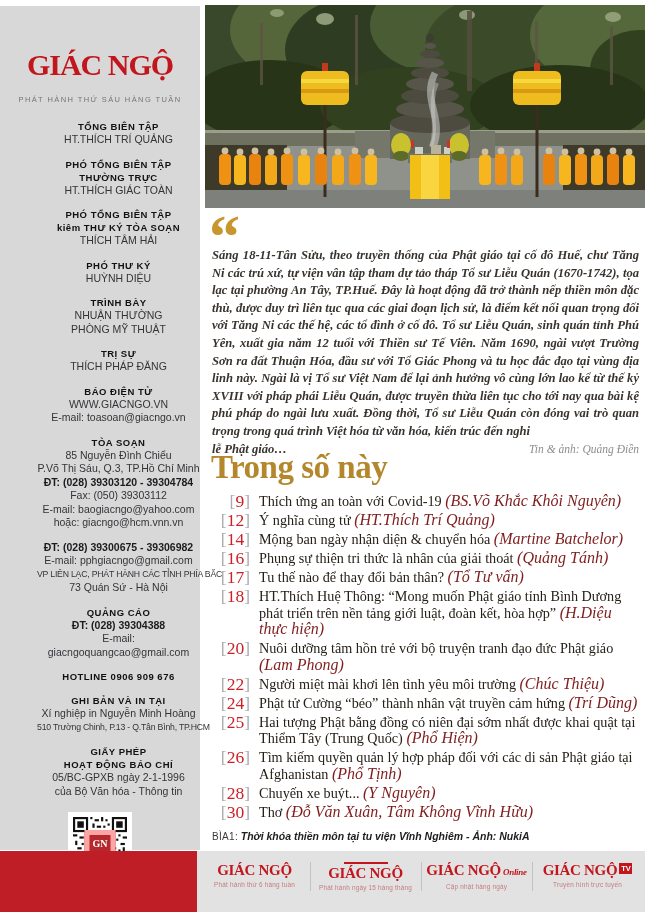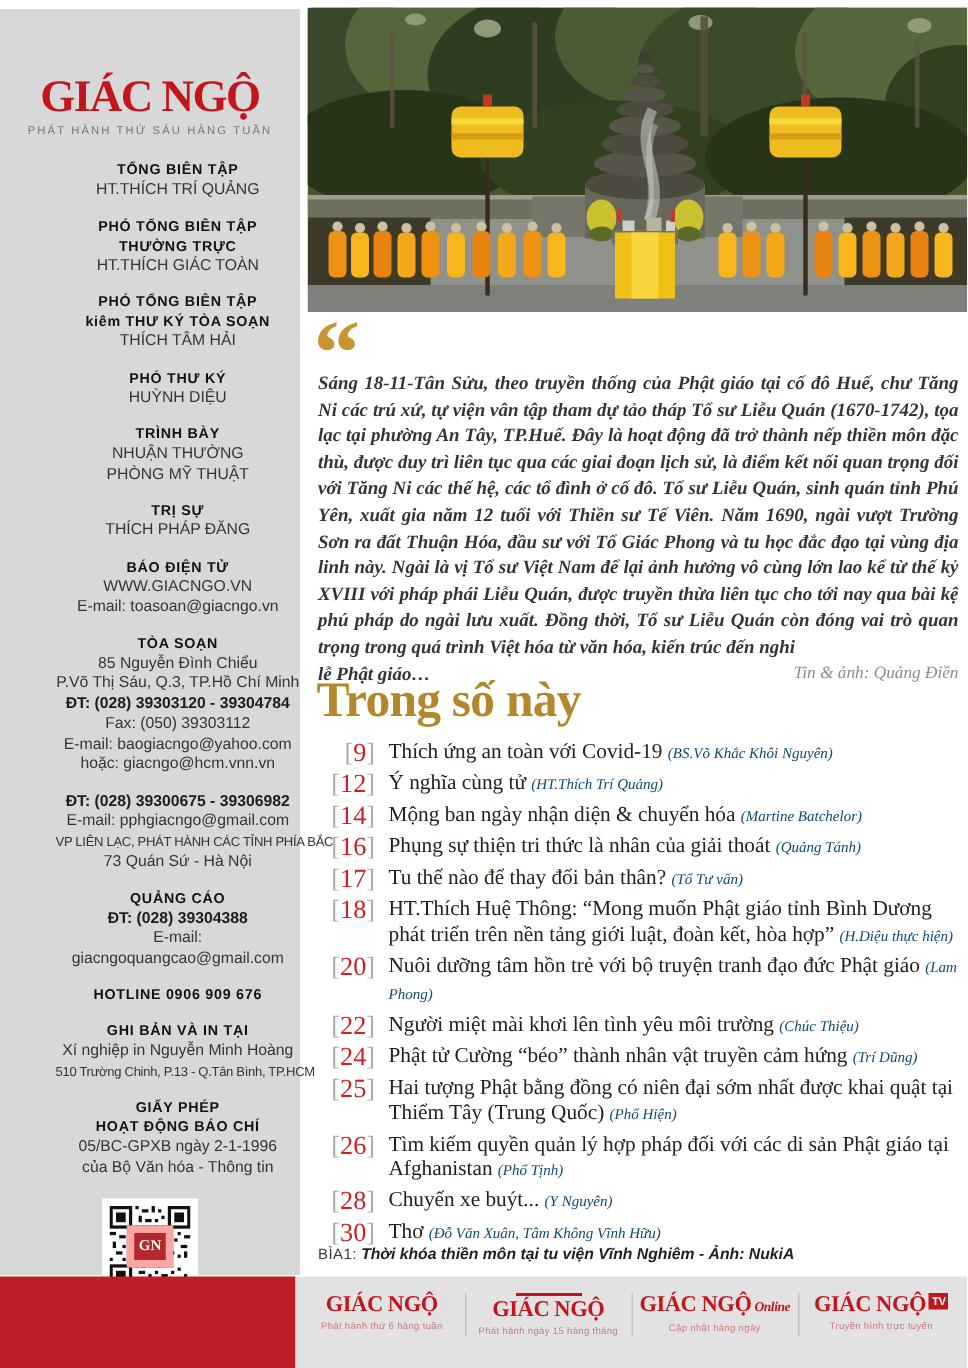--- a/index.html
+++ b/index.html
@@ -4,21 +4,21 @@
 <style>
   html,body{margin:0;padding:0;background:#ffffff;}
   .page{position:relative;width:645px;height:912px;background:#ffffff;overflow:hidden;
         font-family:"Liberation Sans",sans-serif;}
 
   
   .sidebar{position:absolute;left:0;top:6px;width:200px;height:844px;background:#d8d8d9;
            text-align:center;box-sizing:border-box;padding-top:44px;}
   .logo{font-family:"Liberation Serif",serif;font-weight:bold;font-size:30px;line-height:30px;
         color:#c3161c;letter-spacing:-1px;}
-  .mh-tagline{font-size:7.5px;color:#74757a;letter-spacing:1.4px;margin:2px 0 16px 0;}
+  .mh-tagline{font-size:7.5px;color:#74757a;letter-spacing:1.4px;margin:15px 0 16px 0;}
   .mh-sec{margin-bottom:11px;margin-left:37px;}
   .mh-h{font-weight:bold;font-size:9.5px;letter-spacing:.5px;color:#111;line-height:13px;}
   .mh-l{font-size:10.5px;color:#333437;line-height:13.5px;}
   .mh-l.b{font-weight:bold;color:#1c1c1e;}
   .mh-l.s{font-size:8.7px;letter-spacing:-.2px;white-space:nowrap;}
   .qr{width:64px;height:64px;background:#fff;margin:14px auto 0 auto;position:relative;
       padding:5px;box-sizing:border-box;}
   .qr svg{display:block;width:54px;height:54px;}
   .qr-gn{position:absolute;left:50%;top:50%;transform:translate(-50%,-50%);
          background:#b5282c;color:#fff;font-family:"Liberation Serif",serif;font-weight:bold;
@@ -41,21 +41,21 @@
   
   .toc-heading{position:absolute;left:211px;top:449px;font-family:"Liberation Serif",serif;
                font-weight:bold;font-size:33px;line-height:36px;color:#b5872c;letter-spacing:-.5px;}
   .toc-list{position:absolute;left:212px;top:493px;width:428px;}
   .toc-row{display:flex;margin-bottom:2.5px;}
   .toc-num{flex:0 0 38px;width:38px;text-align:right;padding-right:9px;
            font-family:"Liberation Serif",serif;font-size:17.5px;line-height:16.5px;}
   .bk{color:#a9abae;}
   .pg{color:#cc2027;}
   .toc-title{font-family:"Liberation Serif",serif;font-size:14.2px;line-height:16.5px;color:#262019;}
-  .toc-author{font-style:italic;font-size:10px;color:#0c4a6e;}
+  .toc-author{font-style:italic;font-size:16px;color:#7f1d1d;}
 
   
   .cover-note{position:absolute;left:212px;top:830px;font-size:10px;color:#3a3a3a;}
   .cover-label{font-weight:normal;letter-spacing:.3px;}
   .cover-text{font-weight:bold;font-style:italic;font-size:10.5px;color:#1e1e1e;}
   .red-block{position:absolute;left:0;top:851px;width:197px;height:61px;background:#bf1e26;}
   .footer-band{position:absolute;left:197px;top:851px;width:448px;height:61px;background:#e2e2e3;
                display:flex;justify-content:center;align-items:flex-start;box-sizing:border-box;
                padding-top:11px;}
   .flogo{width:104px;text-align:center;padding:0 3px;}

